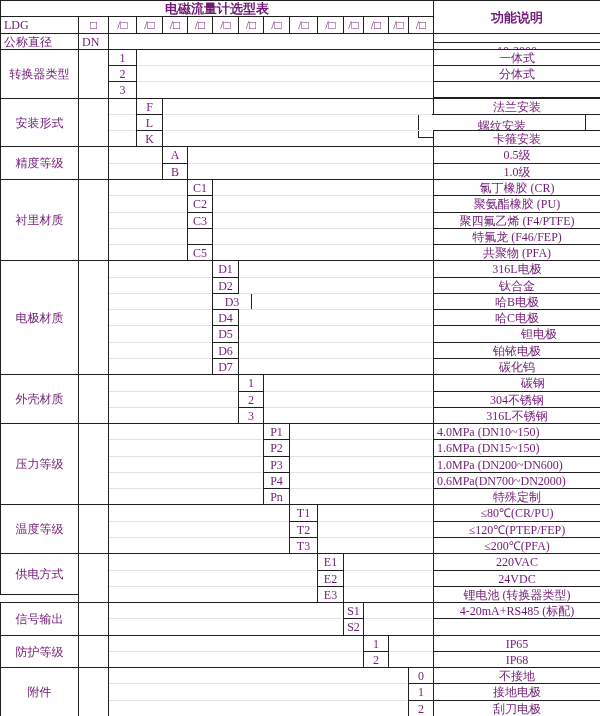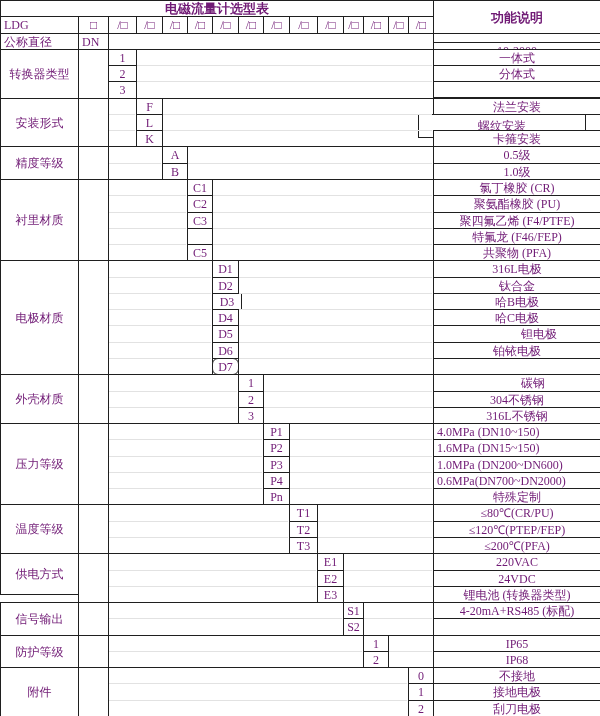--- a/index.html
+++ b/index.html
@@ -100,29 +100,30 @@
     <div class="gl" style="left: 109px; top: 244px; width: 77px;"></div>
     <div class="gl" style="left: 213px; top: 244px; width: 219px;"></div>
     <div class="cell" style="left: 0px; top: 260px; width: 79px; height: 115px;">电极材质</div>
     <div class="cell" style="left: 78px; top: 260px; width: 31px; height: 115px;"></div>
     <div class="cell" style="left: 108px; top: 260px; width: 105px; height: 115px;"></div>
     <div class="cell" style="left: 238px; top: 260px; width: 196px; height: 115px;"></div>
     <div class="cell" style="left: 212px; top: 260px; width: 27px; height: 18px;">D1</div>
     <div class="cell" style="left: 433px; top: 260px; width: 168px; height: 18px;">316L电极</div>
     <div class="cell" style="left: 212px; top: 277px; width: 27px; height: 17px;">D2</div>
     <div class="cell" style="left: 433px; top: 277px; width: 168px; height: 17px;">钛合金</div>
-    <div class="cell" style="left: 212px; top: 293px; width: 30px; height: 17px;">D3</div>
+    <div class="cell" style="left: 212px; top: 293px; width: 40px; height: 17px;">D3</div>
     <div class="cell" style="left: 433px; top: 293px; width: 168px; height: 17px;">哈B电极</div>
     <div class="cell" style="left: 212px; top: 309px; width: 27px; height: 17px;">D4</div>
     <div class="cell" style="left: 433px; top: 309px; width: 168px; height: 17px;">哈C电极</div>
     <div class="cell" style="left: 212px; top: 325px; width: 27px; height: 18px;">D5</div>
     <div class="cell" style="left: 433px; top: 325px; width: 168px; height: 18px; padding-left: 44px;">钽电极</div>
     <div class="cell" style="left: 212px; top: 342px; width: 27px; height: 17px;">D6</div>
     <div class="cell" style="left: 433px; top: 342px; width: 168px; height: 17px;">铂铱电极</div>
-    <div class="cell" style="left: 212px; top: 358px; width: 27px; height: 17px; border-radius: 6px;">D7</div>
+    <div class="cell" style="left: 212px; top: 358px; width: 27px; height: 17px;">D7</div>
+    <div class="cell" style="left: 433px; top: 358px; width: 168px; height: 17px;">碳化钨</div>
     <div class="gl" style="left: 109px; top: 277px; width: 102px;"></div>
     <div class="gl" style="left: 239px; top: 277px; width: 193px;"></div>
     <div class="gl" style="left: 109px; top: 293px; width: 102px;"></div>
     <div class="gl" style="left: 239px; top: 293px; width: 193px;"></div>
     <div class="gl" style="left: 109px; top: 309px; width: 102px;"></div>
     <div class="gl" style="left: 239px; top: 309px; width: 193px;"></div>
     <div class="gl" style="left: 109px; top: 325px; width: 102px;"></div>
     <div class="gl" style="left: 239px; top: 325px; width: 193px;"></div>
     <div class="gl" style="left: 109px; top: 342px; width: 102px;"></div>
     <div class="gl" style="left: 239px; top: 342px; width: 193px;"></div>

